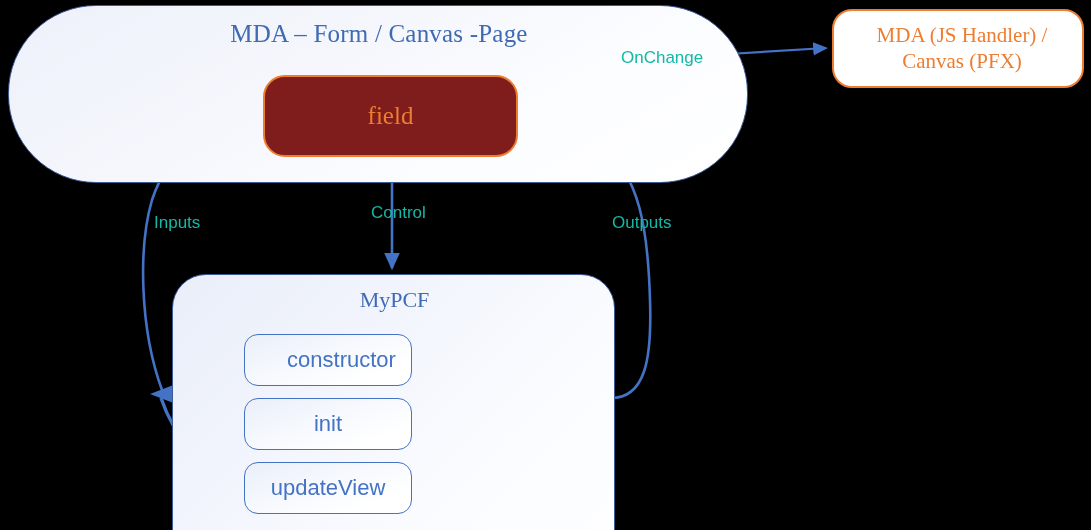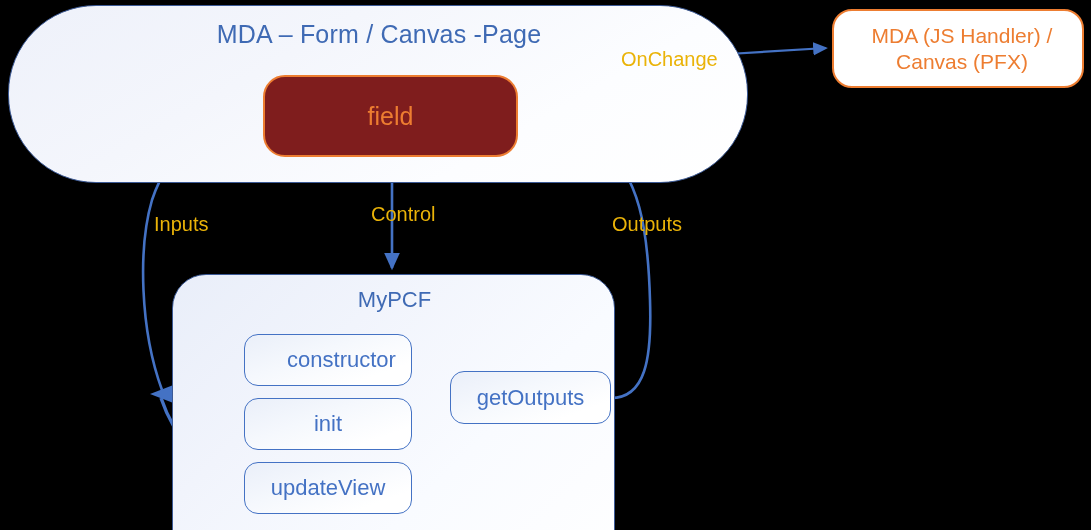--- a/index.html
+++ b/index.html
@@ -18,20 +18,21 @@
   .svg-layer {
     position: absolute;
     left: 0;
     top: 0;
     width: 1091px;
     height: 530px;
   }
   .box {
     position: absolute;
     box-sizing: border-box;
+    font-family: Liberation Serif, serif;
   }
 
   
   .mda-container {
     left: 8px;
     top: 5px;
     width: 740px;
     height: 178px;
     border: 1.6px solid #3c5a96;
     border-radius: 88px;
@@ -127,22 +128,22 @@
     white-space: nowrap;
   }
   .m-constructor { left: 244px; top: 334px; width: 168px; height: 52px; padding-left: 27px; }
   .m-init        { left: 244px; top: 398px; width: 168px; height: 52px; }
   .m-updateview  { left: 244px; top: 462px; width: 168px; height: 52px; }
   .m-getoutputs  { left: 450px; top: 371px; width: 161px; height: 53px; }
 
   
   .edge-label {
     position: absolute;
-    font-size: 20px;
-    color: #eab308;
+    font-size: 17px;
+    color: #14b8a6;
     white-space: nowrap;
   }
   .lbl-inputs   { left: 106px; top: 213px; margin-left: 48px; }
   .lbl-control  { left: 371px; top: 203px; }
   .lbl-outputs  { left: 612px; top: 213px; }
   .lbl-onchange { left: 621px; top: 48px; }
 </style>
 </head>
 <body>
 
@@ -193,22 +194,19 @@
 
   <div class="method-box m-constructor">
     <span class="method-label">constructor</span>
   </div>
   <div class="method-box m-init">
     <span class="method-label">init</span>
   </div>
   <div class="method-box m-updateview">
     <span class="method-label">updateView</span>
   </div>
-  <div class="method-box m-getoutputs">
-    <span class="method-label">getOutputs</span>
-  </div>
 
   <div class="edge-label lbl-inputs">Inputs</div>
   <div class="edge-label lbl-control">Control</div>
   <div class="edge-label lbl-outputs">Outputs</div>
   <div class="edge-label lbl-onchange">OnChange</div>
 
 </div>
 
 </body></html>

